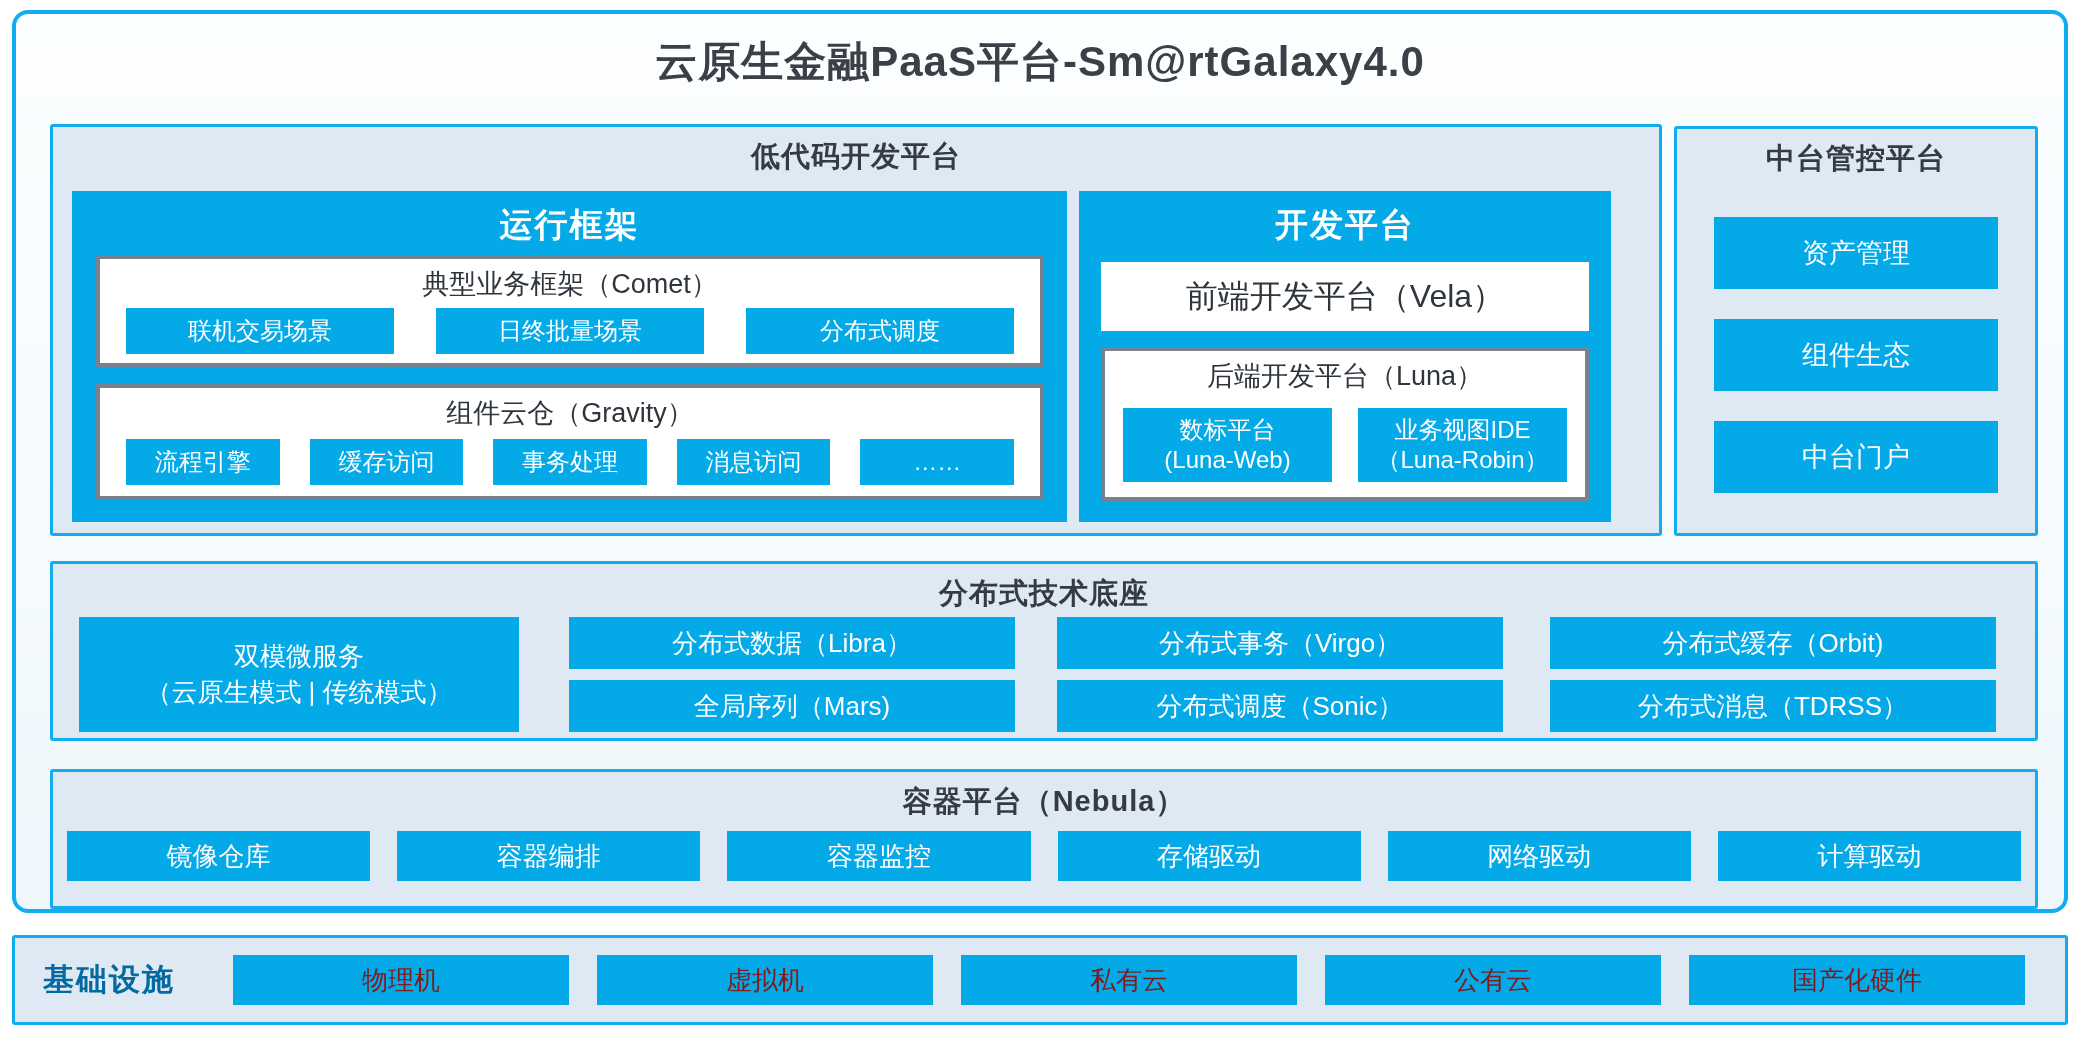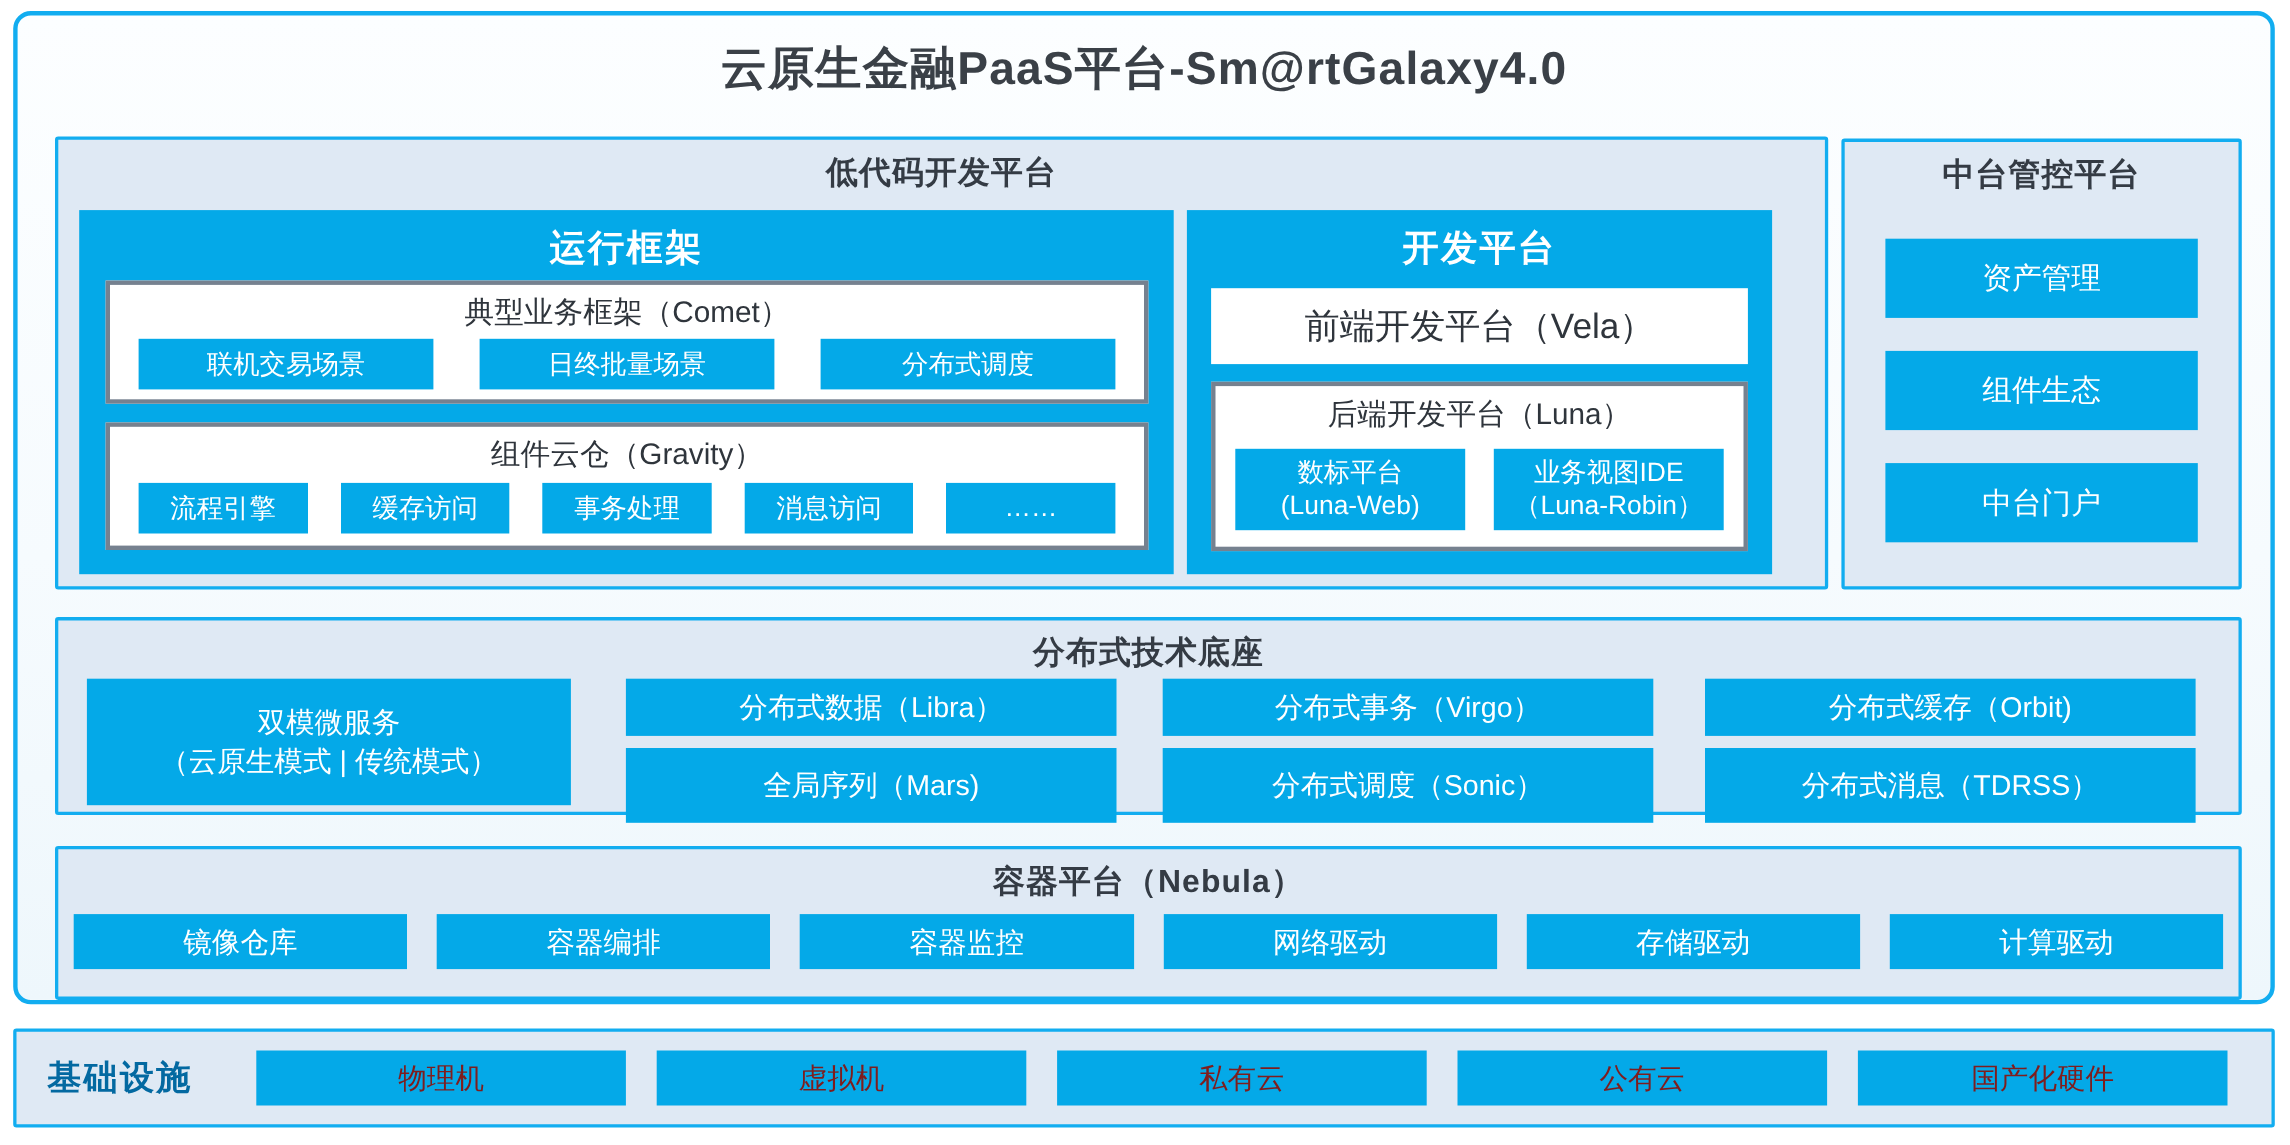--- a/index.html
+++ b/index.html
@@ -67,21 +67,21 @@
     align-items:center;justify-content:center;font-size:27px;}
 
   
   .dist-box{position:absolute;background:var(--blue);color:#fff;display:flex;
     align-items:center;justify-content:center;text-align:center;font-size:26px;}
   #dist-tall{left:26px;top:53px;width:440px;height:115px;flex-direction:column;line-height:1.35;}
   .dcol2{left:516px;width:446px;}
   .dcol3{left:1004px;width:446px;}
   .dcol4{left:1497px;width:446px;}
   .drow1{top:53px;height:52px;}
-  .drow2{top:116px;height:68px;}
+  .drow2{top:116px;height:52px;}
 
   
   .cp-row{position:absolute;left:14px;right:14px;top:59px;display:flex;gap:27px;}
   .cp-btn{background:var(--blue);color:#fff;height:50px;flex:1;display:flex;
     align-items:center;justify-content:center;font-size:26px;}
 
   
   .infra-inner{position:absolute;left:28px;right:40px;top:0;bottom:0;display:flex;
     align-items:center;}
   .infra-label{font-size:31px;font-weight:700;color:#0369a1;width:190px;
@@ -170,22 +170,22 @@
       <div class="dist-box dcol4 drow1">分布式缓存（Orbit)</div>
       <div class="dist-box dcol4 drow2">分布式消息（TDRSS）</div>
     </div>
 
     <div class="panel" id="container-p">
       <div class="sec-head">容器平台（Nebula）</div>
       <div class="cp-row">
         <div class="cp-btn">镜像仓库</div>
         <div class="cp-btn">容器编排</div>
         <div class="cp-btn">容器监控</div>
+        <div class="cp-btn">存储驱动</div>
         <div class="cp-btn">网络驱动</div>
-        <div class="cp-btn">存储驱动</div>
         <div class="cp-btn">计算驱动</div>
       </div>
     </div>
   </div>
 
   <div class="panel" id="infra">
     <div class="infra-inner">
       <div class="infra-label">基础设施</div>
       <div class="infra-btns">
         <div class="infra-btn">物理机</div>

